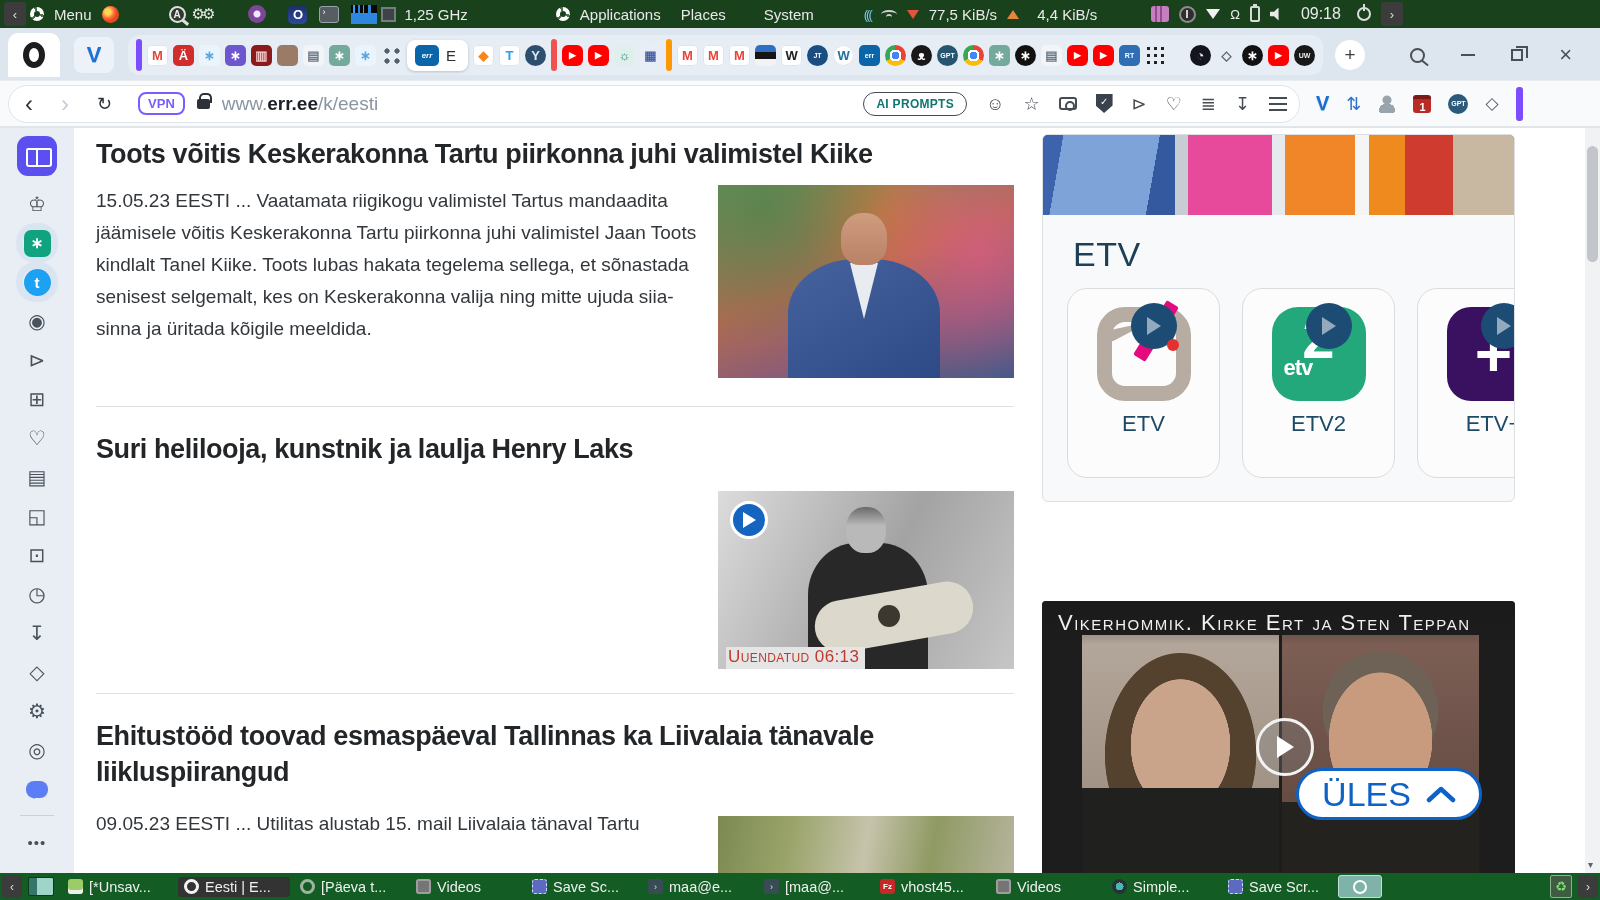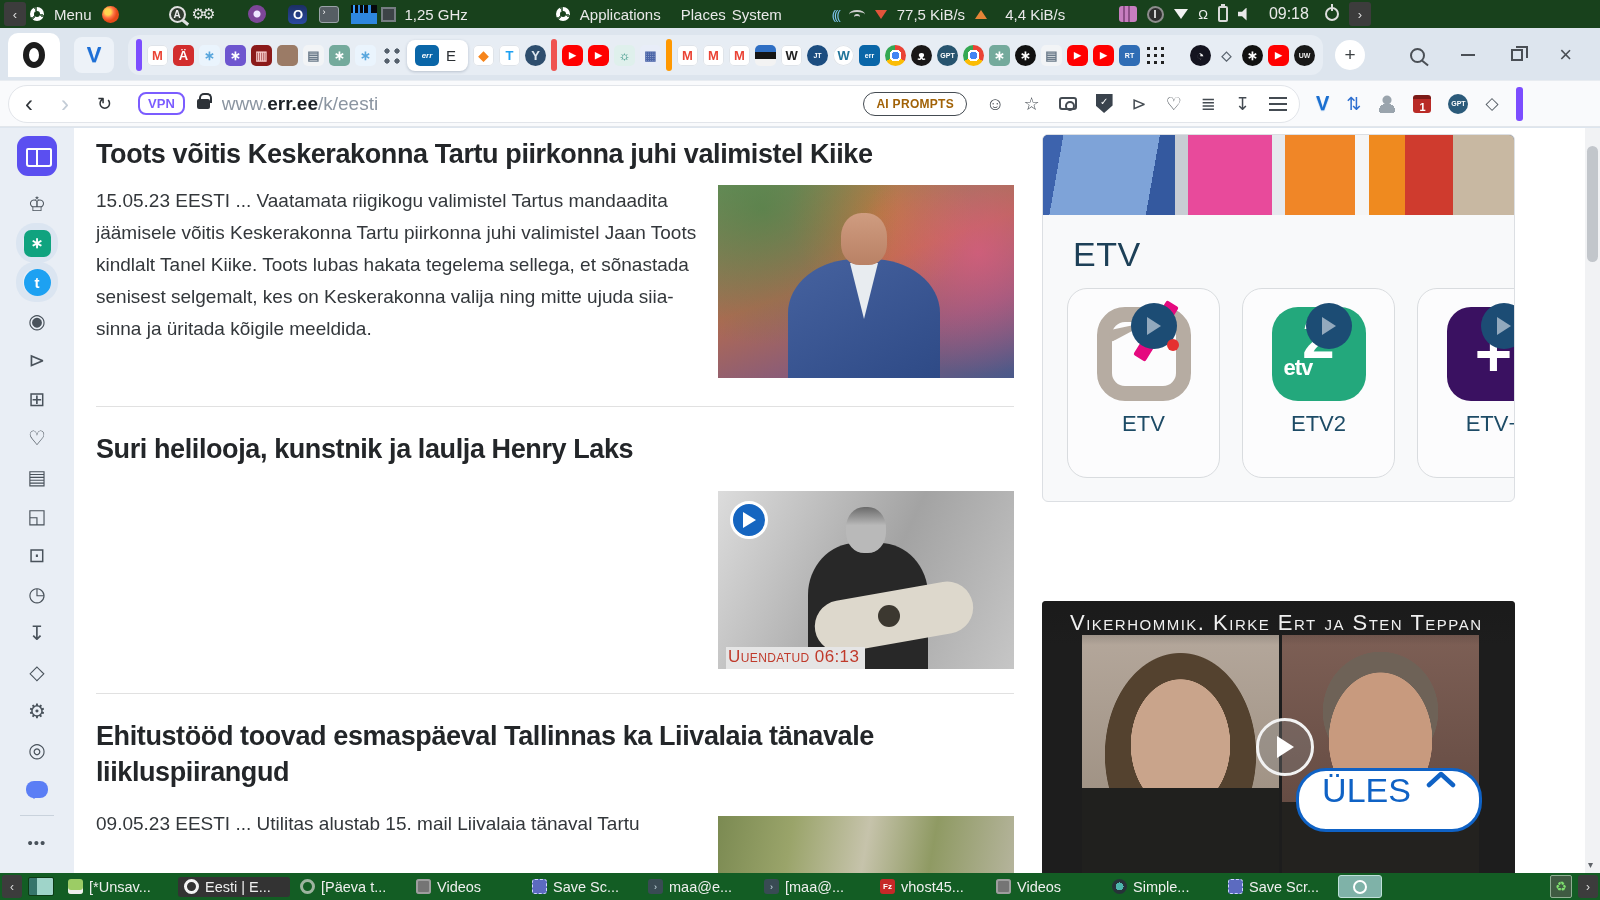--- a/index.html
+++ b/index.html
@@ -83,21 +83,21 @@
     display:flex; align-items:center; padding:0 12px 0 16px; }
   .navarrow { font-size:24px; color:#2f3439; margin-right:28px; line-height:20px; }
   .navarrow.dis { color:#c3ccd6; }
   .reload { font-size:18px; color:#2f3439; margin-right:26px; }
   .vpnbadge { border:2px solid #7b5cff; color:#7b5cff; font-weight:bold; font-size:13px; border-radius:8px; padding:2px 8px; margin-right:12px; }
   .lockic { width:13px; height:10px; background:#2d3238; border-radius:2px; position:relative; margin-right:12px; }
   .lockic:before { content:""; position:absolute; top:-6px; left:2px; width:9px; height:8px; border:2px solid #2d3238; border-bottom:none; border-radius:5px 5px 0 0; }
   .urltext { font-size:19px; color:#8b95a1; flex:1; white-space:nowrap; overflow:hidden; }
   .urltext b { color:#1b2026; font-weight:600; }
   .addr-actions { display:flex; align-items:center; gap:19px; }
-  .aipill { border:1.5px solid #444b52; border-radius:14px; color:#a16207; font-size:12px; font-weight:bold; padding:4px 12px; letter-spacing:.3px; white-space:nowrap;text-align:center; }
+  .aipill { border:1.5px solid #444b52; border-radius:14px; color:#0f766e; font-size:12px; font-weight:bold; padding:4px 12px; letter-spacing:.3px; white-space:nowrap;text-align:center; }
   .aicn { font-size:18px; color:#444b52; line-height:18px; }
   .cam { width:18px; height:13px; border:2px solid #444b52; border-radius:3px; position:relative; }
   .cam:after { content:""; position:absolute; left:4px; top:1.5px; width:6px; height:6px; border:2px solid #444b52; border-radius:50%; }
   .shieldic { width:17px; height:19px; background:#3a434d; clip-path:polygon(0 0,100% 0,100% 60%,50% 100%,0 60%); color:#fff; font-size:10px; text-align:center; line-height:15px; }
   .sliders { width:18px; height:14px; background:linear-gradient(#444b52 0 2px, transparent 2px 6px, #444b52 6px 8px, transparent 8px 12px, #444b52 12px 14px); position:relative; }
   .ext-area { display:flex; align-items:center; gap:17px; margin-left:16px; }
   .extV { color:#1b6fd0; font-weight:bold; font-size:20px; text-shadow:0 1px 1px #8db7e8; }
   .extud { font-size:18px; color:#2d6fd0; }
   .extperson { width:18px; height:18px; background:radial-gradient(circle at 50% 28%, #9aa4ad 0 4px, transparent 5px), radial-gradient(ellipse 8px 6px at 50% 82%, #9aa4ad 0 99%, transparent); }
   .extcal { width:18px; height:18px; background:#b92b27; border-radius:3px; color:#fff; font-size:11px; font-weight:bold; display:flex; align-items:flex-end; justify-content:center; border-top:4px solid #7c1a17; }
@@ -182,27 +182,27 @@
   .ph1 { background:
     linear-gradient(transparent 64%, #20201e 64%),
     radial-gradient(ellipse 50px 66px at 50% 46%, #c9a48b 0 99%, transparent),
     radial-gradient(ellipse 76px 102px at 50% 50%, #54422f 0 99%, transparent),
     linear-gradient(#b4a79b,#968879); }
   .ph2 { background:
     linear-gradient(transparent 70%, #23221f 70%),
     radial-gradient(ellipse 52px 68px at 50% 44%, #c89a7e 0 99%, transparent),
     radial-gradient(ellipse 58px 60px at 50% 32%, #6e6257 0 99%, transparent),
     linear-gradient(#7d5f55,#5c443c); }
-  .livetitle { position:absolute; top:0; left:0; right:0; padding:9px 28px; color:#f0f0f0; font-size:22px;
+  .livetitle { position:absolute; top:0; left:0; right:0; padding:9px 16px; color:#f0f0f0; font-size:22px;
     font-variant:small-caps; letter-spacing:1.5px; background:linear-gradient(rgba(25,25,25,.65), rgba(25,25,25,0)); z-index:3; }
   .liveplay { position:absolute; left:1182px; top:590px; width:58px; height:58px; border-radius:50%;
     background:rgba(130,130,130,.35); border:3px solid #f2f2f2; display:flex; align-items:center; justify-content:center; z-index:4; }
   .liveplay:after { content:""; border:11px solid transparent; border-left:17px solid #fff; margin-left:12px; }
-  .ules { position:absolute; left:1222px; top:640px; width:186px; height:64px; border-radius:30px; background:#fff;
-    border:3px solid #0f62c5; color:#0f62c5; font-size:34px; display:flex; justify-content:center; gap:15px; z-index:5; }
+  .ules { position:absolute; left:1222px; top:640px; width:186px; height:52px; border-radius:30px; background:#fff;
+    border:3px solid #0f62c5; color:#0f62c5; font-size:34px; display:flex; align-items:center; justify-content:center; gap:15px; z-index:5; }
 
   
   .vscroll { position:absolute; right:0; top:0; width:15px; height:100%; background:#f1f2f4; }
   .vthumb { position:absolute; left:2px; top:18px; width:11px; height:116px; background:#c2c6cb; border-radius:6px; }
   .varrow { position:absolute; left:3px; bottom:3px; color:#5f6368; font-size:10px; }
 
   
   .taskbar { position:absolute; bottom:0; left:0; width:1600px; height:27px; background:#135d24;
     display:flex; align-items:center; padding:0 2px; color:#efefef; font-size:14.5px; }
   .tb-nav { width:20px; height:23px; background:#3c3c3c; border-radius:3px; color:#ddd; display:flex; align-items:center; justify-content:center; font-size:12px; }
@@ -236,21 +236,21 @@
   <span class="tor"></span>
   <span class="opic">O</span>
   <span class="termic">›</span>
   <span class="histo"></span>
   <span class="chip"></span>
   <span class="txt">1,25 GHz</span>
   <span class="spacer" style="width:78px"></span>
   <span class="swirl"></span>
   <span class="txt">Applications</span>
   <span class="txt" style="margin-left:14px">Places</span>
-  <span class="txt" style="margin-left:0">System</span>
+  <span class="txt" style="margin-left:32px">System</span>
   <div class="trayicons" style="margin-left:44px">
     <span class="waves">(((</span>
     <span class="wifi"></span>
     <span class="arrdn"></span>
     <span class="txt" style="margin:0">77,5 KiB/s</span>
     <span class="arrup"></span>
     <span class="txt" style="margin:8px">4,4 KiB/s</span>
     <span class="spacer" style="width:26px"></span>
     <span class="pinkbox"></span>
     <span class="darkcirc"></span>

